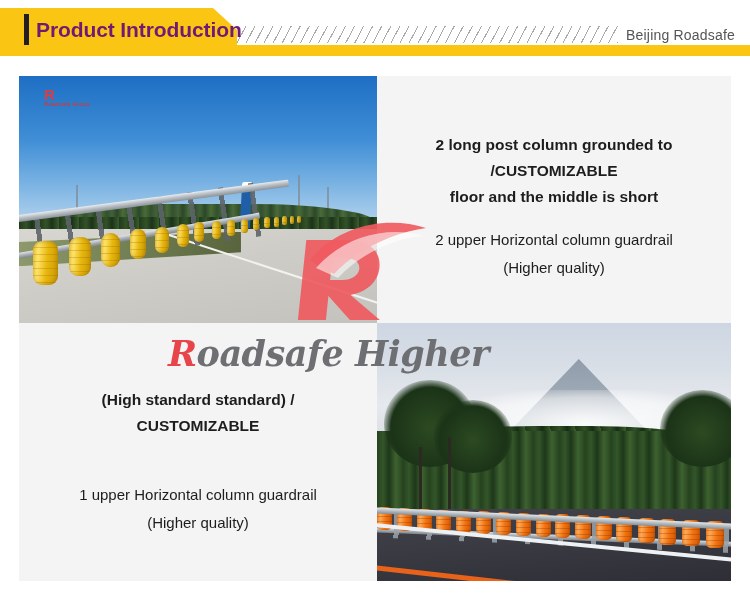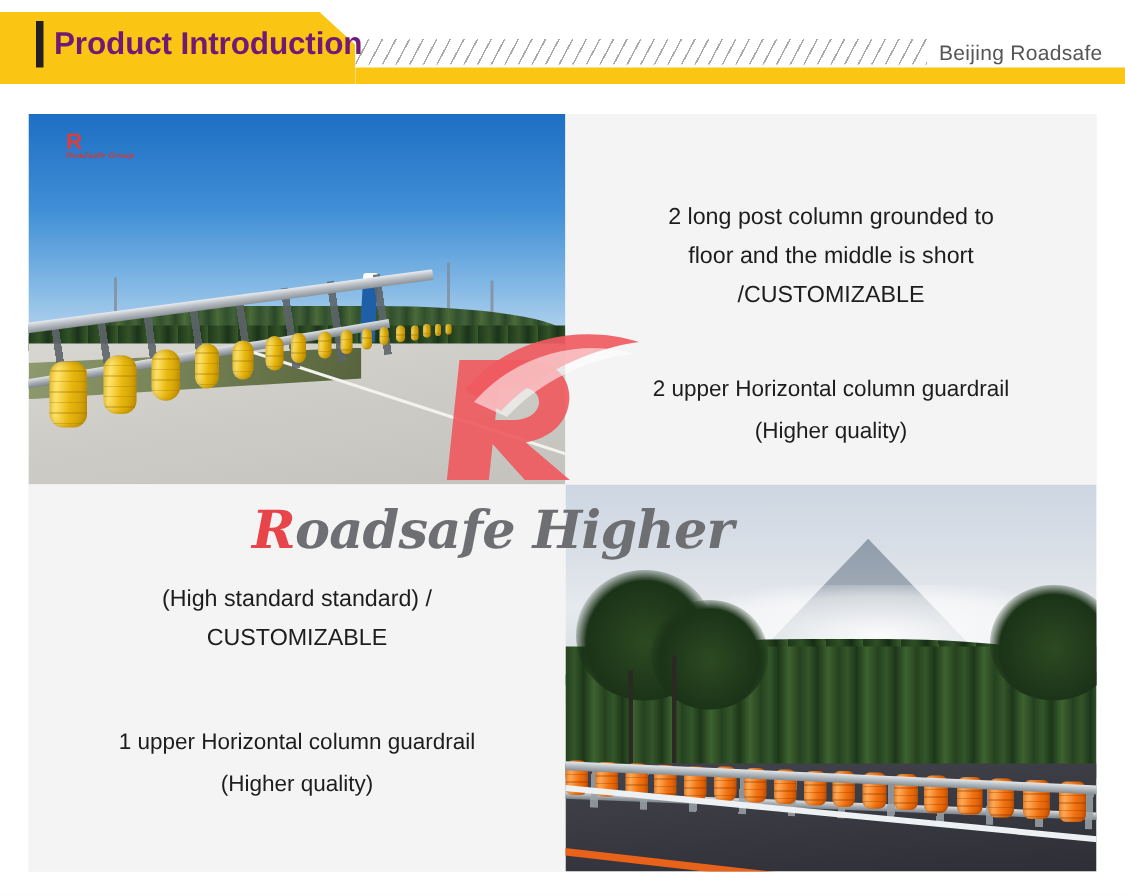--- a/index.html
+++ b/index.html
@@ -103,32 +103,32 @@
   
   .text-block {
     position: absolute;
     left: 0;
     width: 100%;
     text-align: center;
     color: #1d1d1d;
   }
   .line-bold {
     font-size: 15.5px;
-    font-weight: normal;
+    font-weight: bold;
     line-height: 26px;
     white-space: nowrap;
   }
   .line-reg {
     font-size: 15px;
     font-weight: normal;
     line-height: 28px;
     white-space: nowrap;
   }
   .tr-top  { top: 56px; }
-  .tr-bot  { top: 150px; margin-top: 20px; }
+  .tr-bot  { top: 150px; }
   .bl-top  { top: 64px; }
   .bl-bot  { top: 158px; }
 
   
   .photo { position: absolute; left: 0; top: 0; width: 100%; height: 100%; }
 
   .tl-sky {
     position: absolute; left:0; top:0; width:100%; height:61%;
     background: linear-gradient(180deg, #1e6fc4 0%, #3f8ed6 42%, #7fb6e4 74%, #b9d6ee 100%);
   }
@@ -407,22 +407,22 @@
       <div class="tl-logo">
         <div class="mark">R</div>
         <div class="word">Roadsafe Group</div>
       </div>
     </div>
   </div>
 
   <div class="cell cell-tr">
     <div class="text-block tr-top">
       <div class="line-bold">2 long post column grounded  to</div>
+      <div class="line-bold">/CUSTOMIZABLE</div>
       <div class="line-bold">floor and the middle is short</div>
-      <div class="line-bold">/CUSTOMIZABLE</div>
     </div>
     <div class="text-block tr-bot">
       <div class="line-reg">2 upper Horizontal column guardrail</div>
       <div class="line-reg">(Higher quality)</div>
     </div>
   </div>
 
   <div class="cell cell-bl">
     <div class="text-block bl-top">
       <div class="line-bold">(High standard standard) /</div>

